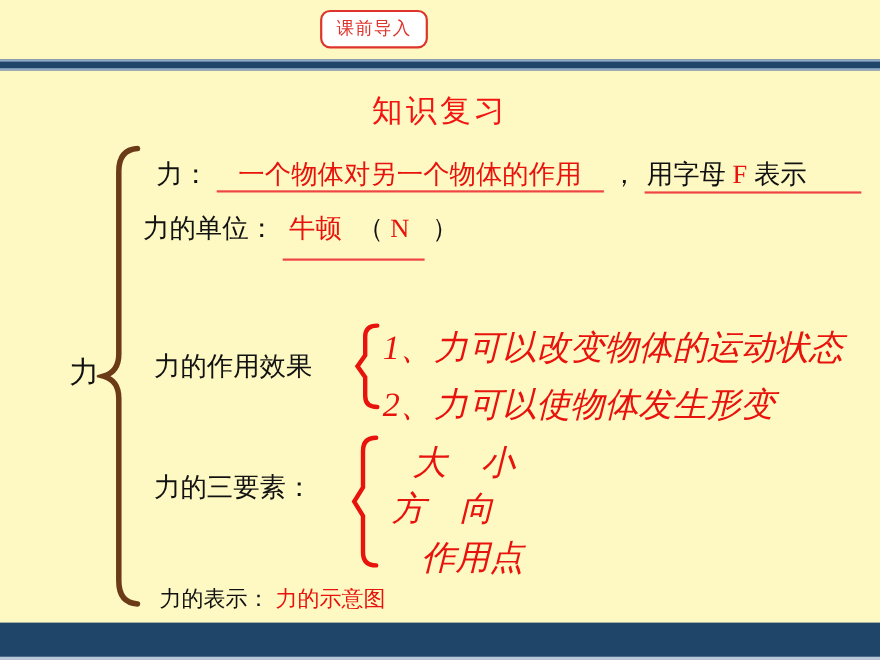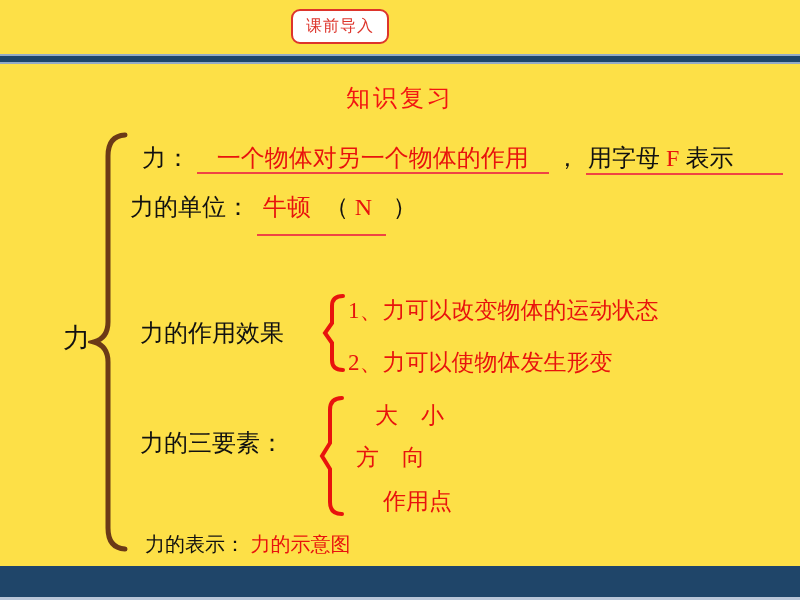--- a/index.html
+++ b/index.html
@@ -1,21 +1,21 @@
 <!DOCTYPE html>
 <html><head>
 <meta charset="utf-8">
 <style>
   * { margin: 0; padding: 0; box-sizing: border-box; }
   html, body { background: #ffffff; }
   .slide {
     position: relative;
     width: 800px;
     height: 600px;
-    background: #fde047;
+    background: #fef9c3;
     overflow: hidden;
     font-family: "Liberation Sans", sans-serif;
     color: #1a1a1a;
   }
 
   
   .badge {
     position: absolute;
     left: 291px; top: 9px;
     width: 98px; height: 35px;
@@ -47,21 +47,21 @@
     background: #1f4569;
     border-bottom: 3px solid #b9c6d8;
   }
 
   .title {
     position: absolute;
     left: 0; top: 82px;
     width: 800px;
     text-align: center;
     color: #f21511;
-    font-size: 24px;
+    font-size: 28px;
     letter-spacing: 3px;
     white-space: nowrap;
   }
 
   .red { color: #e8130d; }
 
   
   .root-label {
     position: absolute;
     left: 63px; top: 320px;
@@ -95,23 +95,24 @@
 
   
   .group-label {
     position: absolute;
     font-size: 24px;
     color: #111;
     white-space: nowrap;
   }
   .red-item {
     position: absolute;
-    font-size: 23px;
+    font-size: 31px;
     color: #e8130d;
     white-space: nowrap;
+    font-style: italic;
   }
   .num {
     font-family: "Liberation Serif", serif;
   }
   .red-brace { position: absolute; }
 
   .line6-label { position: absolute; font-size: 20px; color: #111; white-space: nowrap; }
 </style>
 </head>
 <body>

